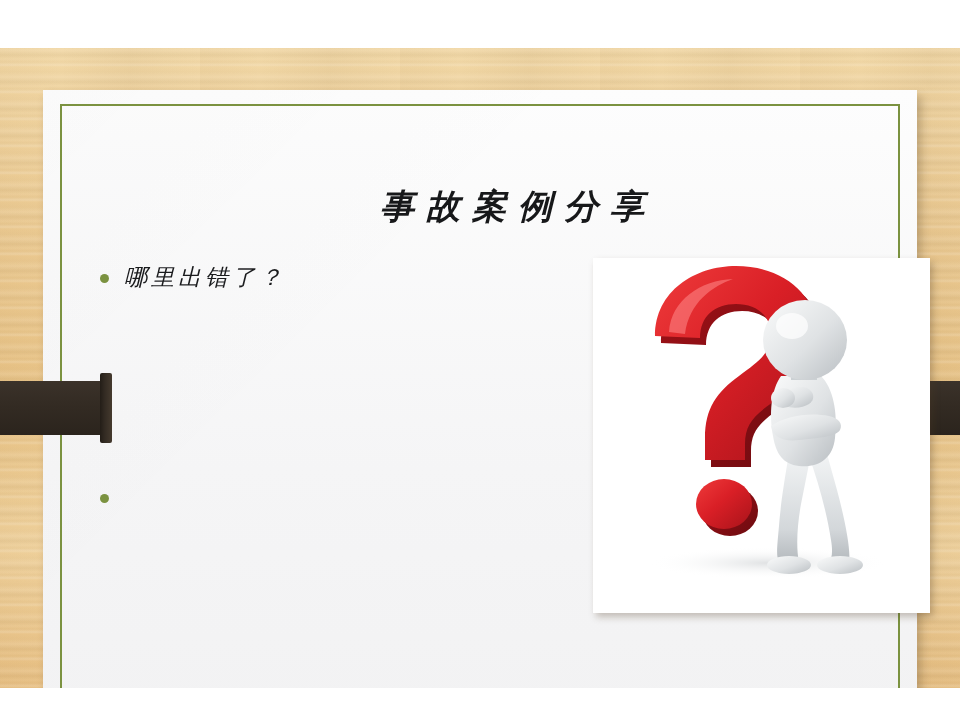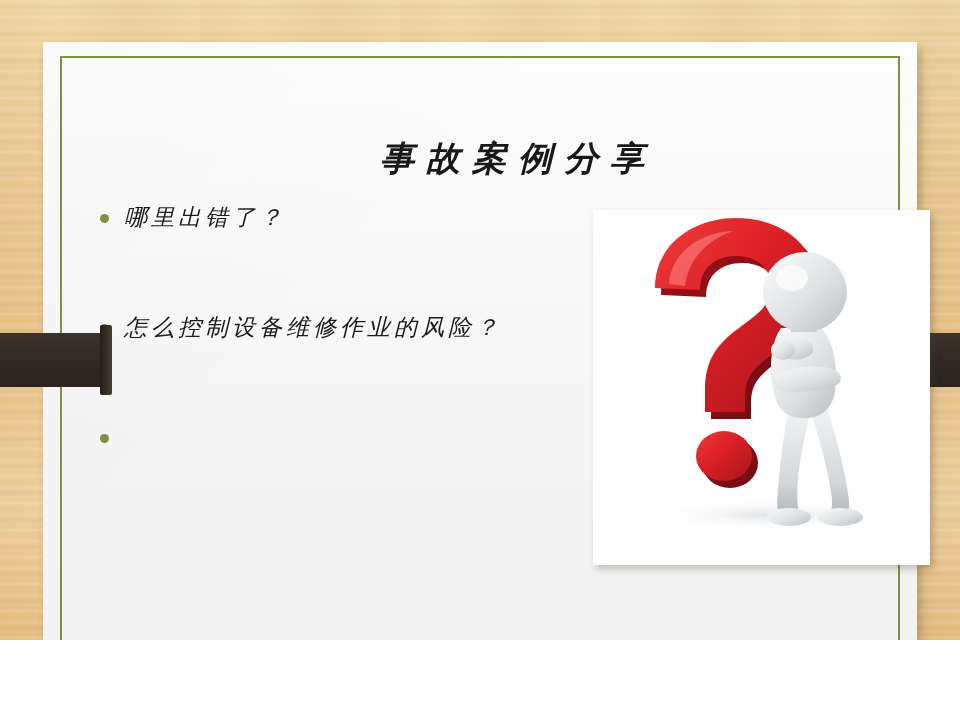--- a/index.html
+++ b/index.html
@@ -30,20 +30,21 @@
         rgba(255,255,255,0.00) 27px
       ),
       repeating-linear-gradient(
         90deg,
         rgba(160,110,45,0.05) 0px,
         rgba(160,110,45,0.00) 60px,
         rgba(120,80,30,0.05) 130px,
         rgba(160,110,45,0.00) 200px
       ),
       linear-gradient(180deg, #f2d8a6 0%, #eccb93 28%, #e9c487 55%, #f0d29d 78%, #e8c083 100%);
+    margin-top: 48px;
   }
 
   
   #card {
     position: absolute;
     left: 43px;
     top: 42px;
     width: 874px;
     height: 631px;
     background: #fbfbfc;
@@ -97,21 +98,21 @@
     font-style: italic;
     letter-spacing: 12px;
     color: #17181a;
     white-space: nowrap;
   }
 
   
   #bullets {
     position: absolute;
     left: 57px;
-    top: 160px;
+    top: 172px;
     width: 520px;
   }
   .bullet-row {
     position: relative;
     height: 110px;
   }
   .bullet-dot {
     position: absolute;
     left: 0px;
     top: 12px;
@@ -166,21 +167,20 @@
 
     <div id="bullets">
 
       <div class="bullet-row">
         <span class="bullet-dot"></span>
         <span class="bullet-text">哪里出错了？</span>
       </div>
 
       <div class="bullet-row">
         <span class="bullet-dot"></span>
-        <span class="bullet-text">怎么控制设备维修作业的风险？</span>
       </div>
 
       <div class="bullet-row">
         <span class="bullet-dot"></span>
       </div>
 
     </div>
   </div>
 
   <div class="ribbon-band" id="ribbon-left"></div>

